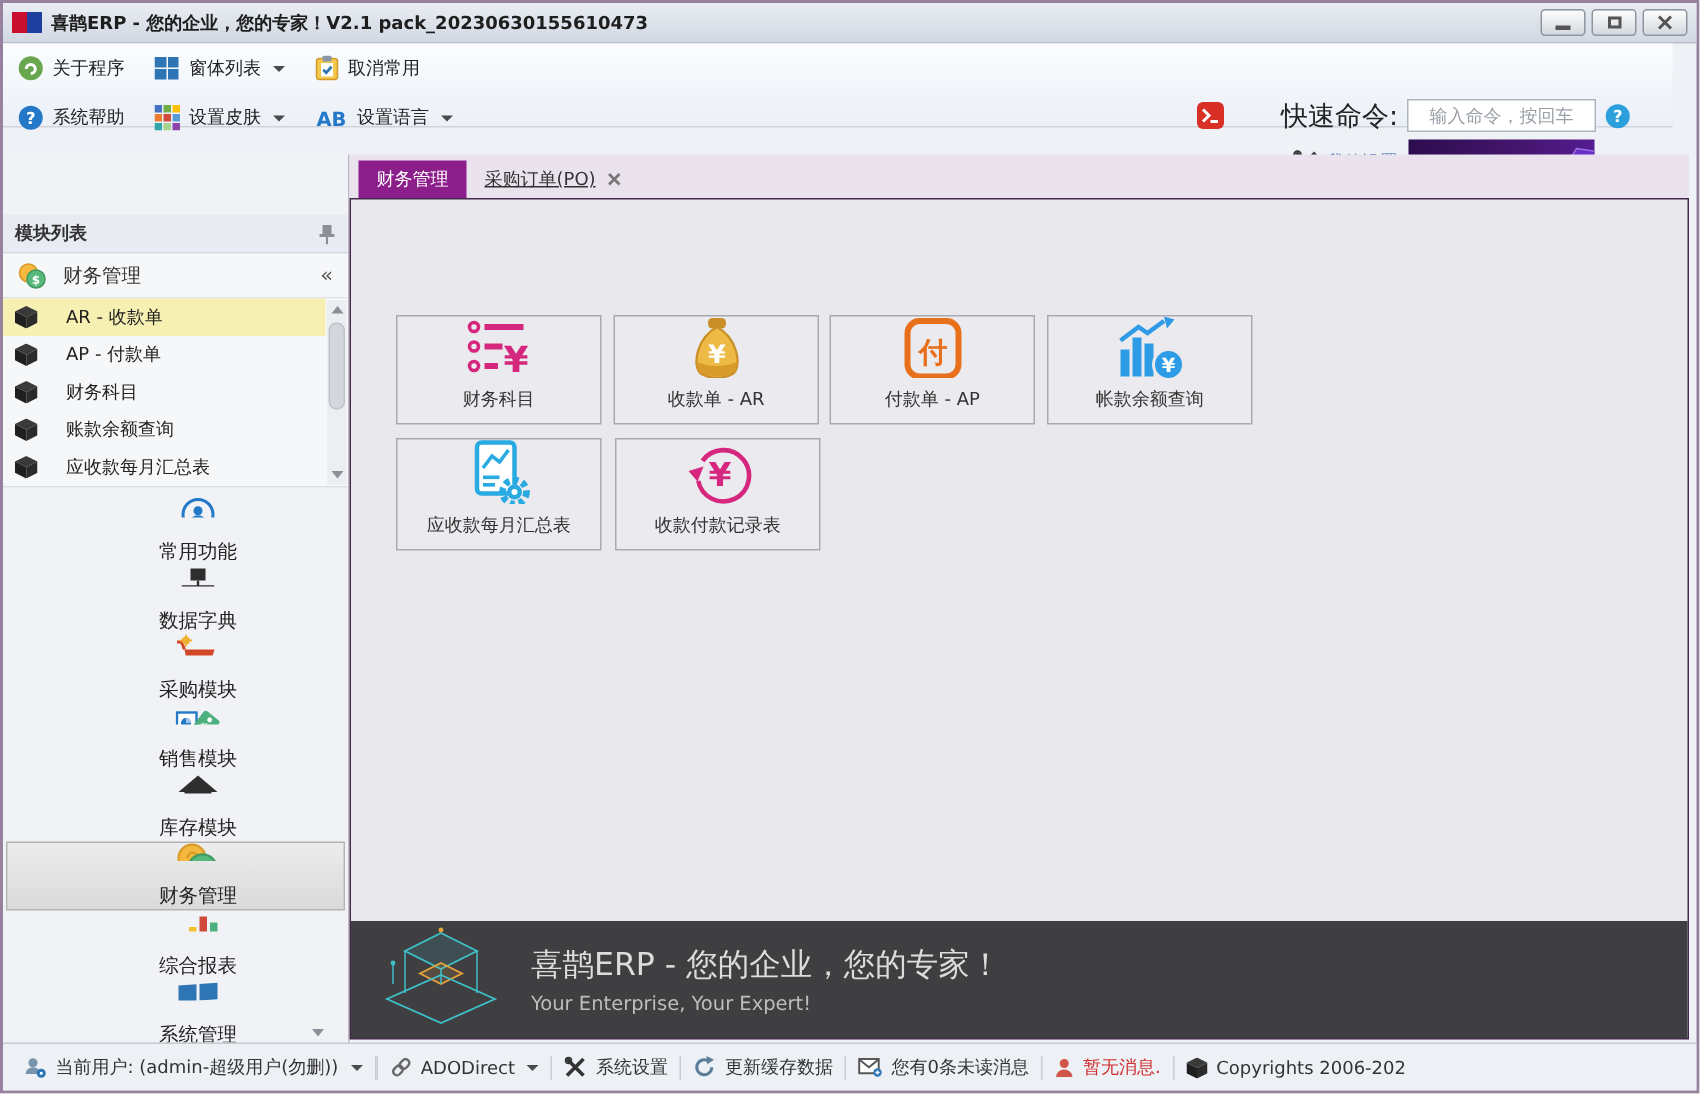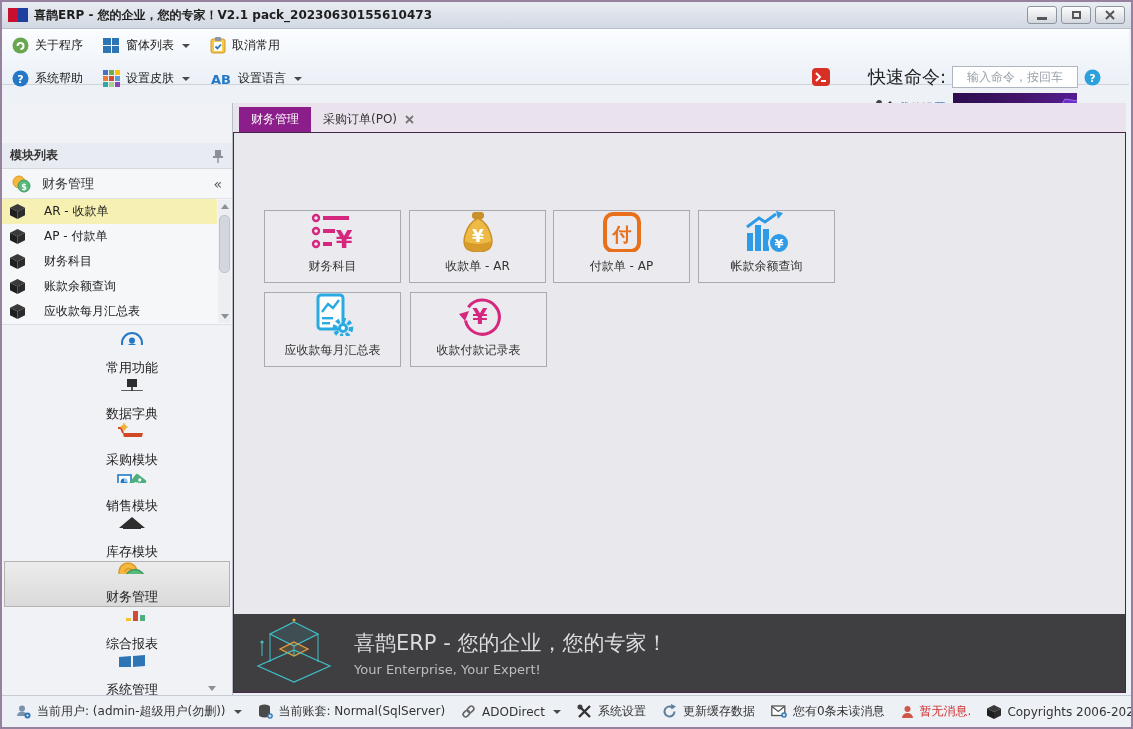--- a/index.html
+++ b/index.html
@@ -15,21 +15,21 @@
   .app-icon .red{ width:10px; height:14px; background:#c8102e; }
   .app-icon .blue{ width:10px; height:14px; background:#1f3f9e; }
   #titlebar .title{ font-size:12px; font-weight:bold; color:#1e1e1e; flex:1; }
   .winbtn{ width:30px; height:18px; margin-left:4px; border:1px solid #8f959e;
     border-radius:3px; background:linear-gradient(#fdfdfd,#d3d7dd);
     display:flex; align-items:center; justify-content:center; }
   .glyph-min{ width:10px; height:3px; background:#555; margin-top:7px; }
   .glyph-max{ width:9px; height:8px; border:2px solid #555; }
 
   
-  #toolbar{ position:absolute; top:27px; left:0; right:2px; height:56px;
+  #toolbar{ position:absolute; top:27px; left:0; right:16px; height:56px;
     background:linear-gradient(#fbfdff,#ebf0f7); border-bottom:1px solid #cfd4dc; }
   .tb-row{ display:flex; align-items:center; height:33px; padding-left:10px; }
   .tb-item{ display:flex; align-items:center; gap:6px; margin-right:20px;
     font-size:12px; color:#222; cursor:default; }
   .caret{ width:0; height:0; border-left:4px solid transparent;
     border-right:4px solid transparent; border-top:4px solid #4a4a4a; margin-left:2px; }
   #quickcmd{ position:absolute; top:36px; right:28px; display:flex; align-items:center; gap:6px; }
   #quickcmd .lbl{ font-size:18px; color:#222;margin-left:32px; }
   #quickcmd input{ width:126px; height:22px; border:1px solid #afb6c0; font-size:12px;
     padding:0 6px; color:#333; background:#fff; font-family:"DejaVu Sans",sans-serif;text-align:center;}
@@ -69,21 +69,21 @@
     font-size:13px; color:#222;flex-direction:column; }
   .module-btn.sel{ background:linear-gradient(#ececec,#dadada); border:1px solid #b3b3b3;
     margin:0 2px; }
   #side-bottom{ position:absolute; bottom:8px; right:16px; }
 
   
   #main{ position:absolute; left:231px; top:101px; width:893px; height:596px; }
   #tabstrip{ height:29px; background:#eae3ee; display:flex; align-items:flex-end; padding-left:6px; }
   .tab{ height:25px; display:flex; align-items:center; padding:0 12px; font-size:12px; gap:8px; }
   .tab.active{ background:#8c1e8c; color:#fff; }
-  .tab.inactive{ color:#333; }
+  .tab.inactive{ color:#333;text-decoration:underline; }
   #panel{ position:absolute; top:29px; left:0; width:893px; height:561px;
     border:1px solid #46264a; background:#e9e9ed; }
   .tile{ position:absolute; width:137px; background:#ebebef; border:1px solid #a9a9b1;
     display:flex; flex-direction:column; align-items:center; justify-content:flex-end;
     padding-bottom:7px; }
   .tile .tlabel{ font-size:12px; color:#333; margin-top:4px; }
   .tile svg{ margin-bottom:2px; }
 
   
   #banner{ position:absolute; left:0; top:481px; width:891px; height:78px; background:#3f3f42;
@@ -472,29 +472,20 @@
       <svg width="15" height="15">
           <circle cx="6" cy="4.5" r="3" fill="#7a93ad"></circle>
           <path d="M1 12 a5 4.5 0 0 1 10 0 Z" fill="#7a93ad"></path>
           <circle cx="11.5" cy="11.5" r="3" fill="#2e75b6"></circle>
           <circle cx="11.5" cy="11.5" r="1" fill="#fff"></circle>
         </svg>
       <span>当前用户: (admin-超级用户(勿删))</span>
       <span class="caret"></span>
     </div>
     <div class="sb-sep"></div>
-    <div class="sb-item">
-      <svg width="15" height="15">
-          <ellipse cx="6.5" cy="3" rx="5.5" ry="2.4" fill="#4a4a4a"></ellipse>
-          <path d="M1 3 v8 a5.5 2.4 0 0 0 11 0 v-8" fill="#4a4a4a"></path>
-          <circle cx="12" cy="12" r="2.8" fill="#2e75b6"></circle>
-          <path d="M12 10.5 v3 M10.5 12 h3" stroke="#fff" stroke-width="1"></path>
-        </svg>
-      <span>当前账套: Normal(SqlServer)</span>
-    </div>
     <div class="sb-sep"></div>
     <div class="sb-item">
       <svg width="15" height="15">
           <g transform="rotate(-45 7.5 7.5)">
             <rect x="1" y="5" width="7" height="5" rx="2.4" fill="none" stroke="#666" stroke-width="1.6"></rect>
             <rect x="7" y="5" width="7" height="5" rx="2.4" fill="none" stroke="#666" stroke-width="1.6"></rect>
           </g>
         </svg>
       <span>ADODirect</span>
       <span class="caret"></span>

